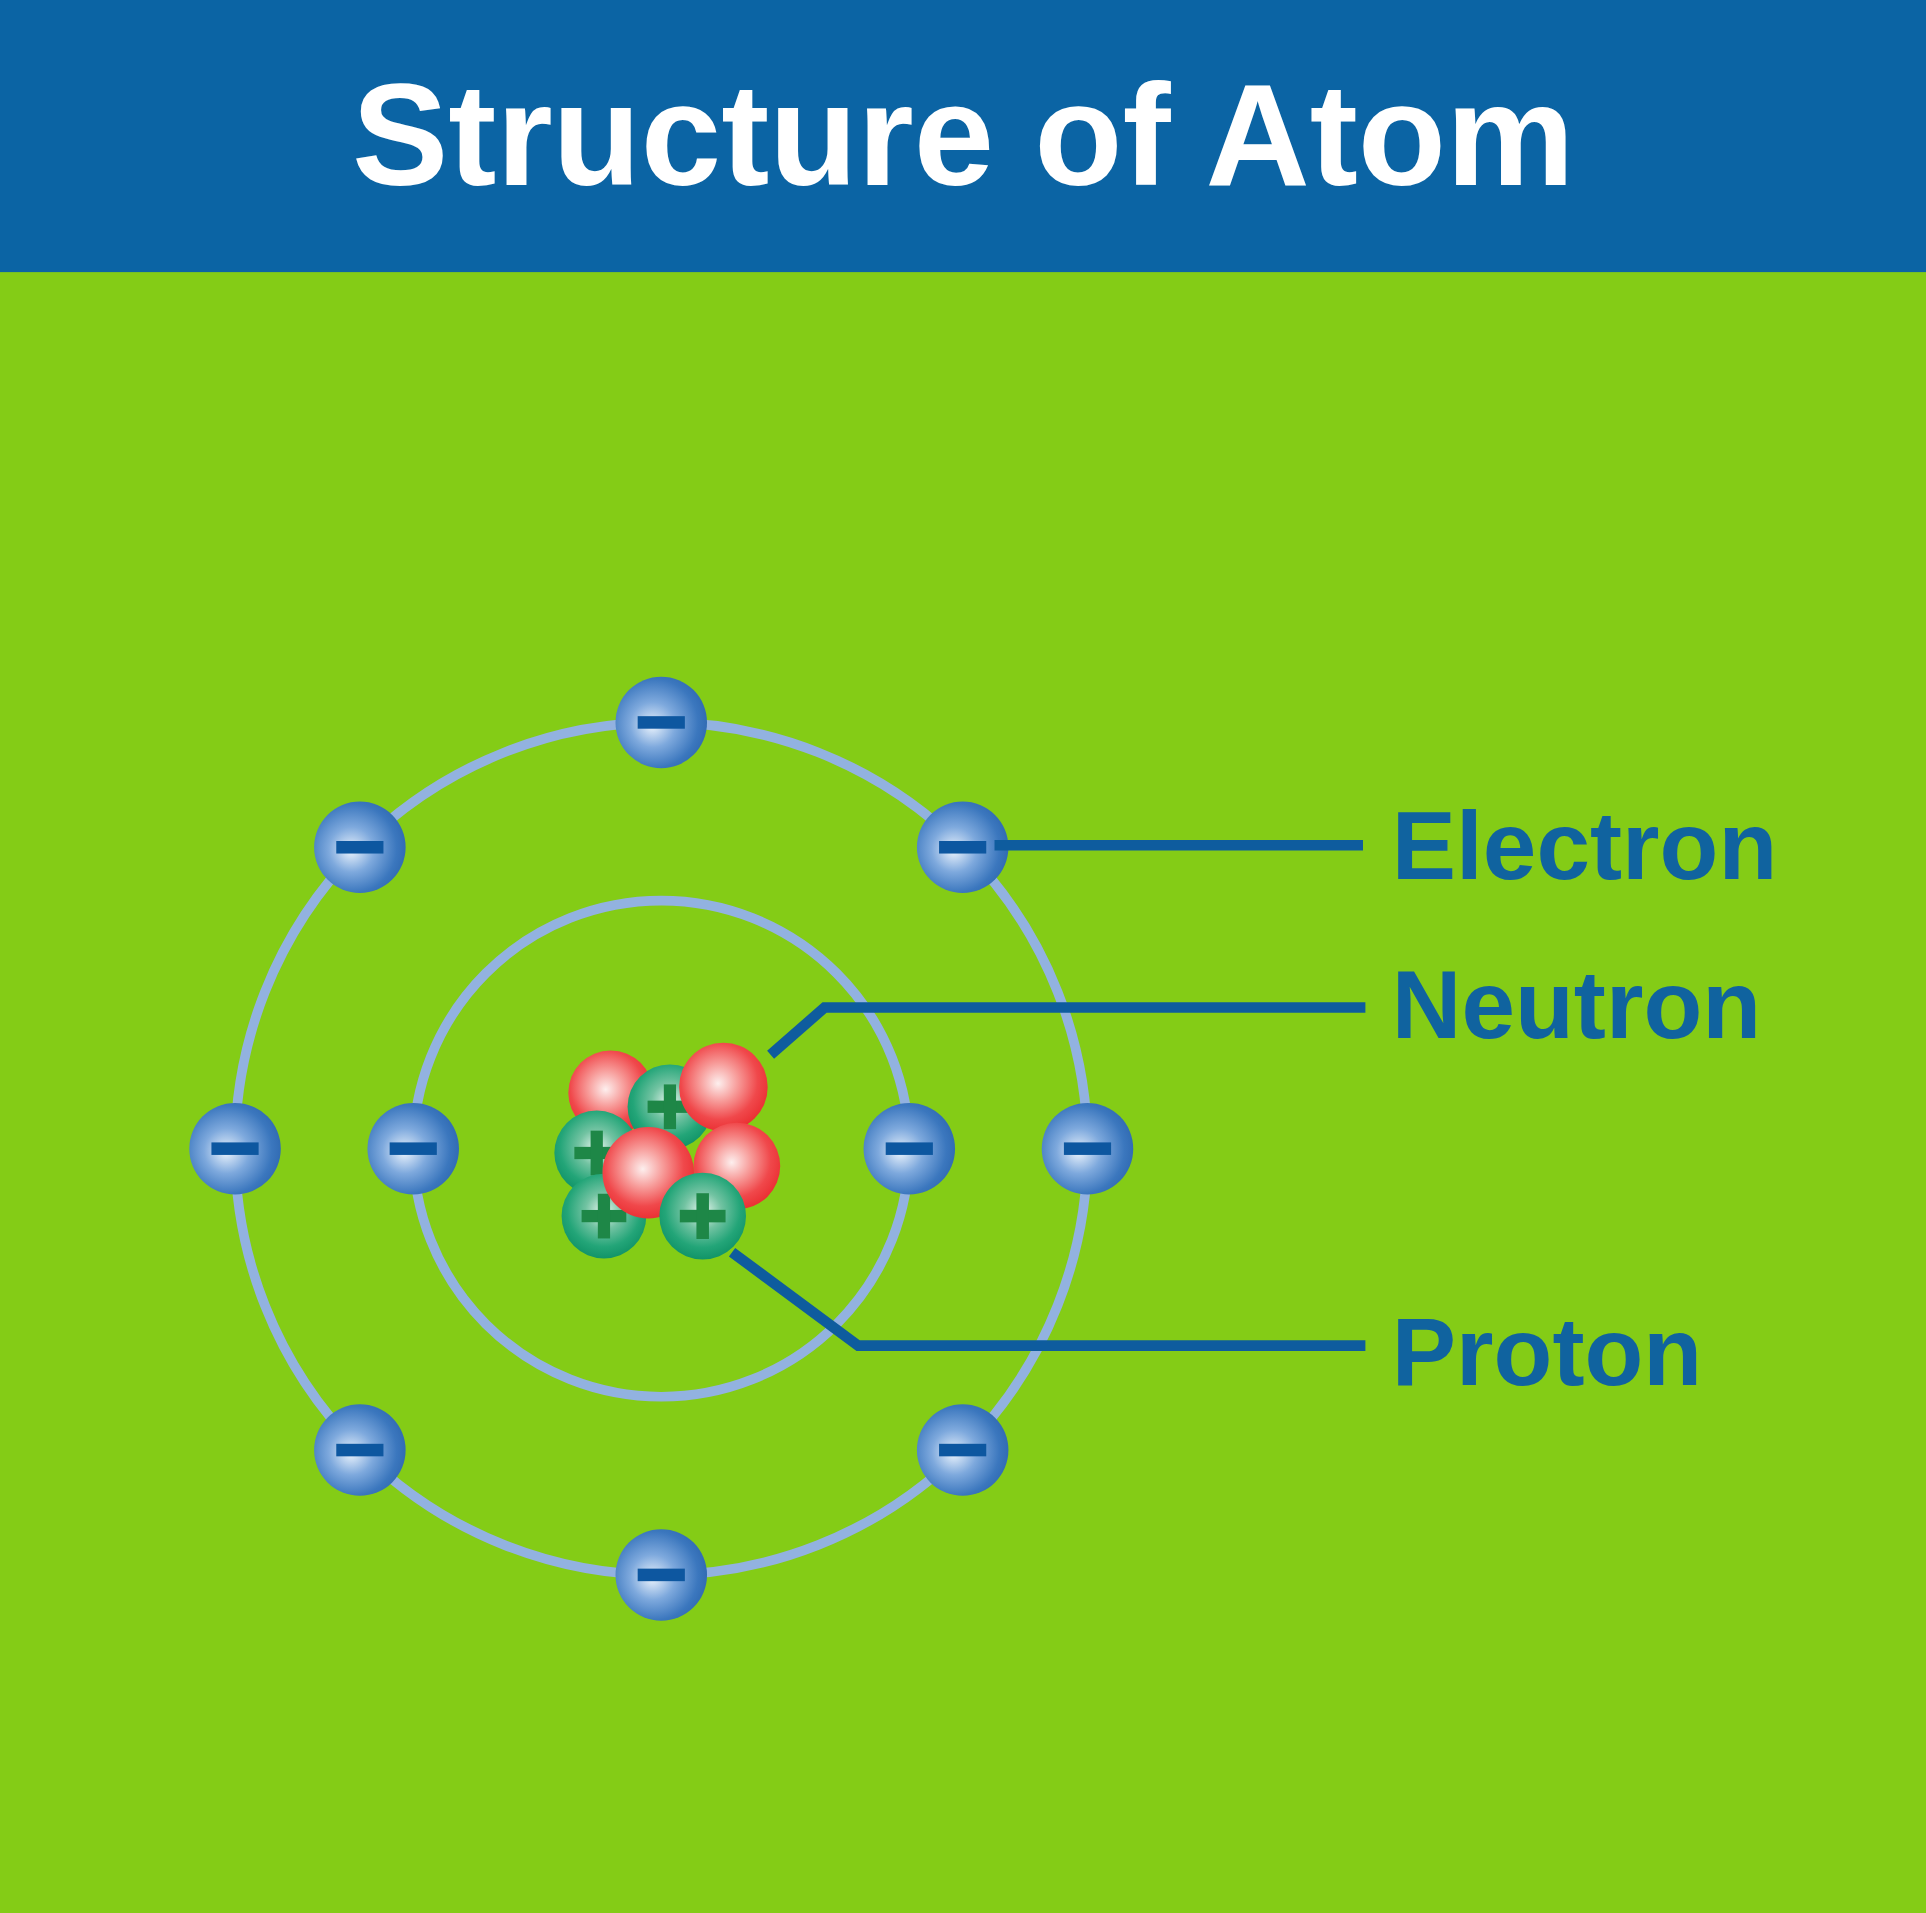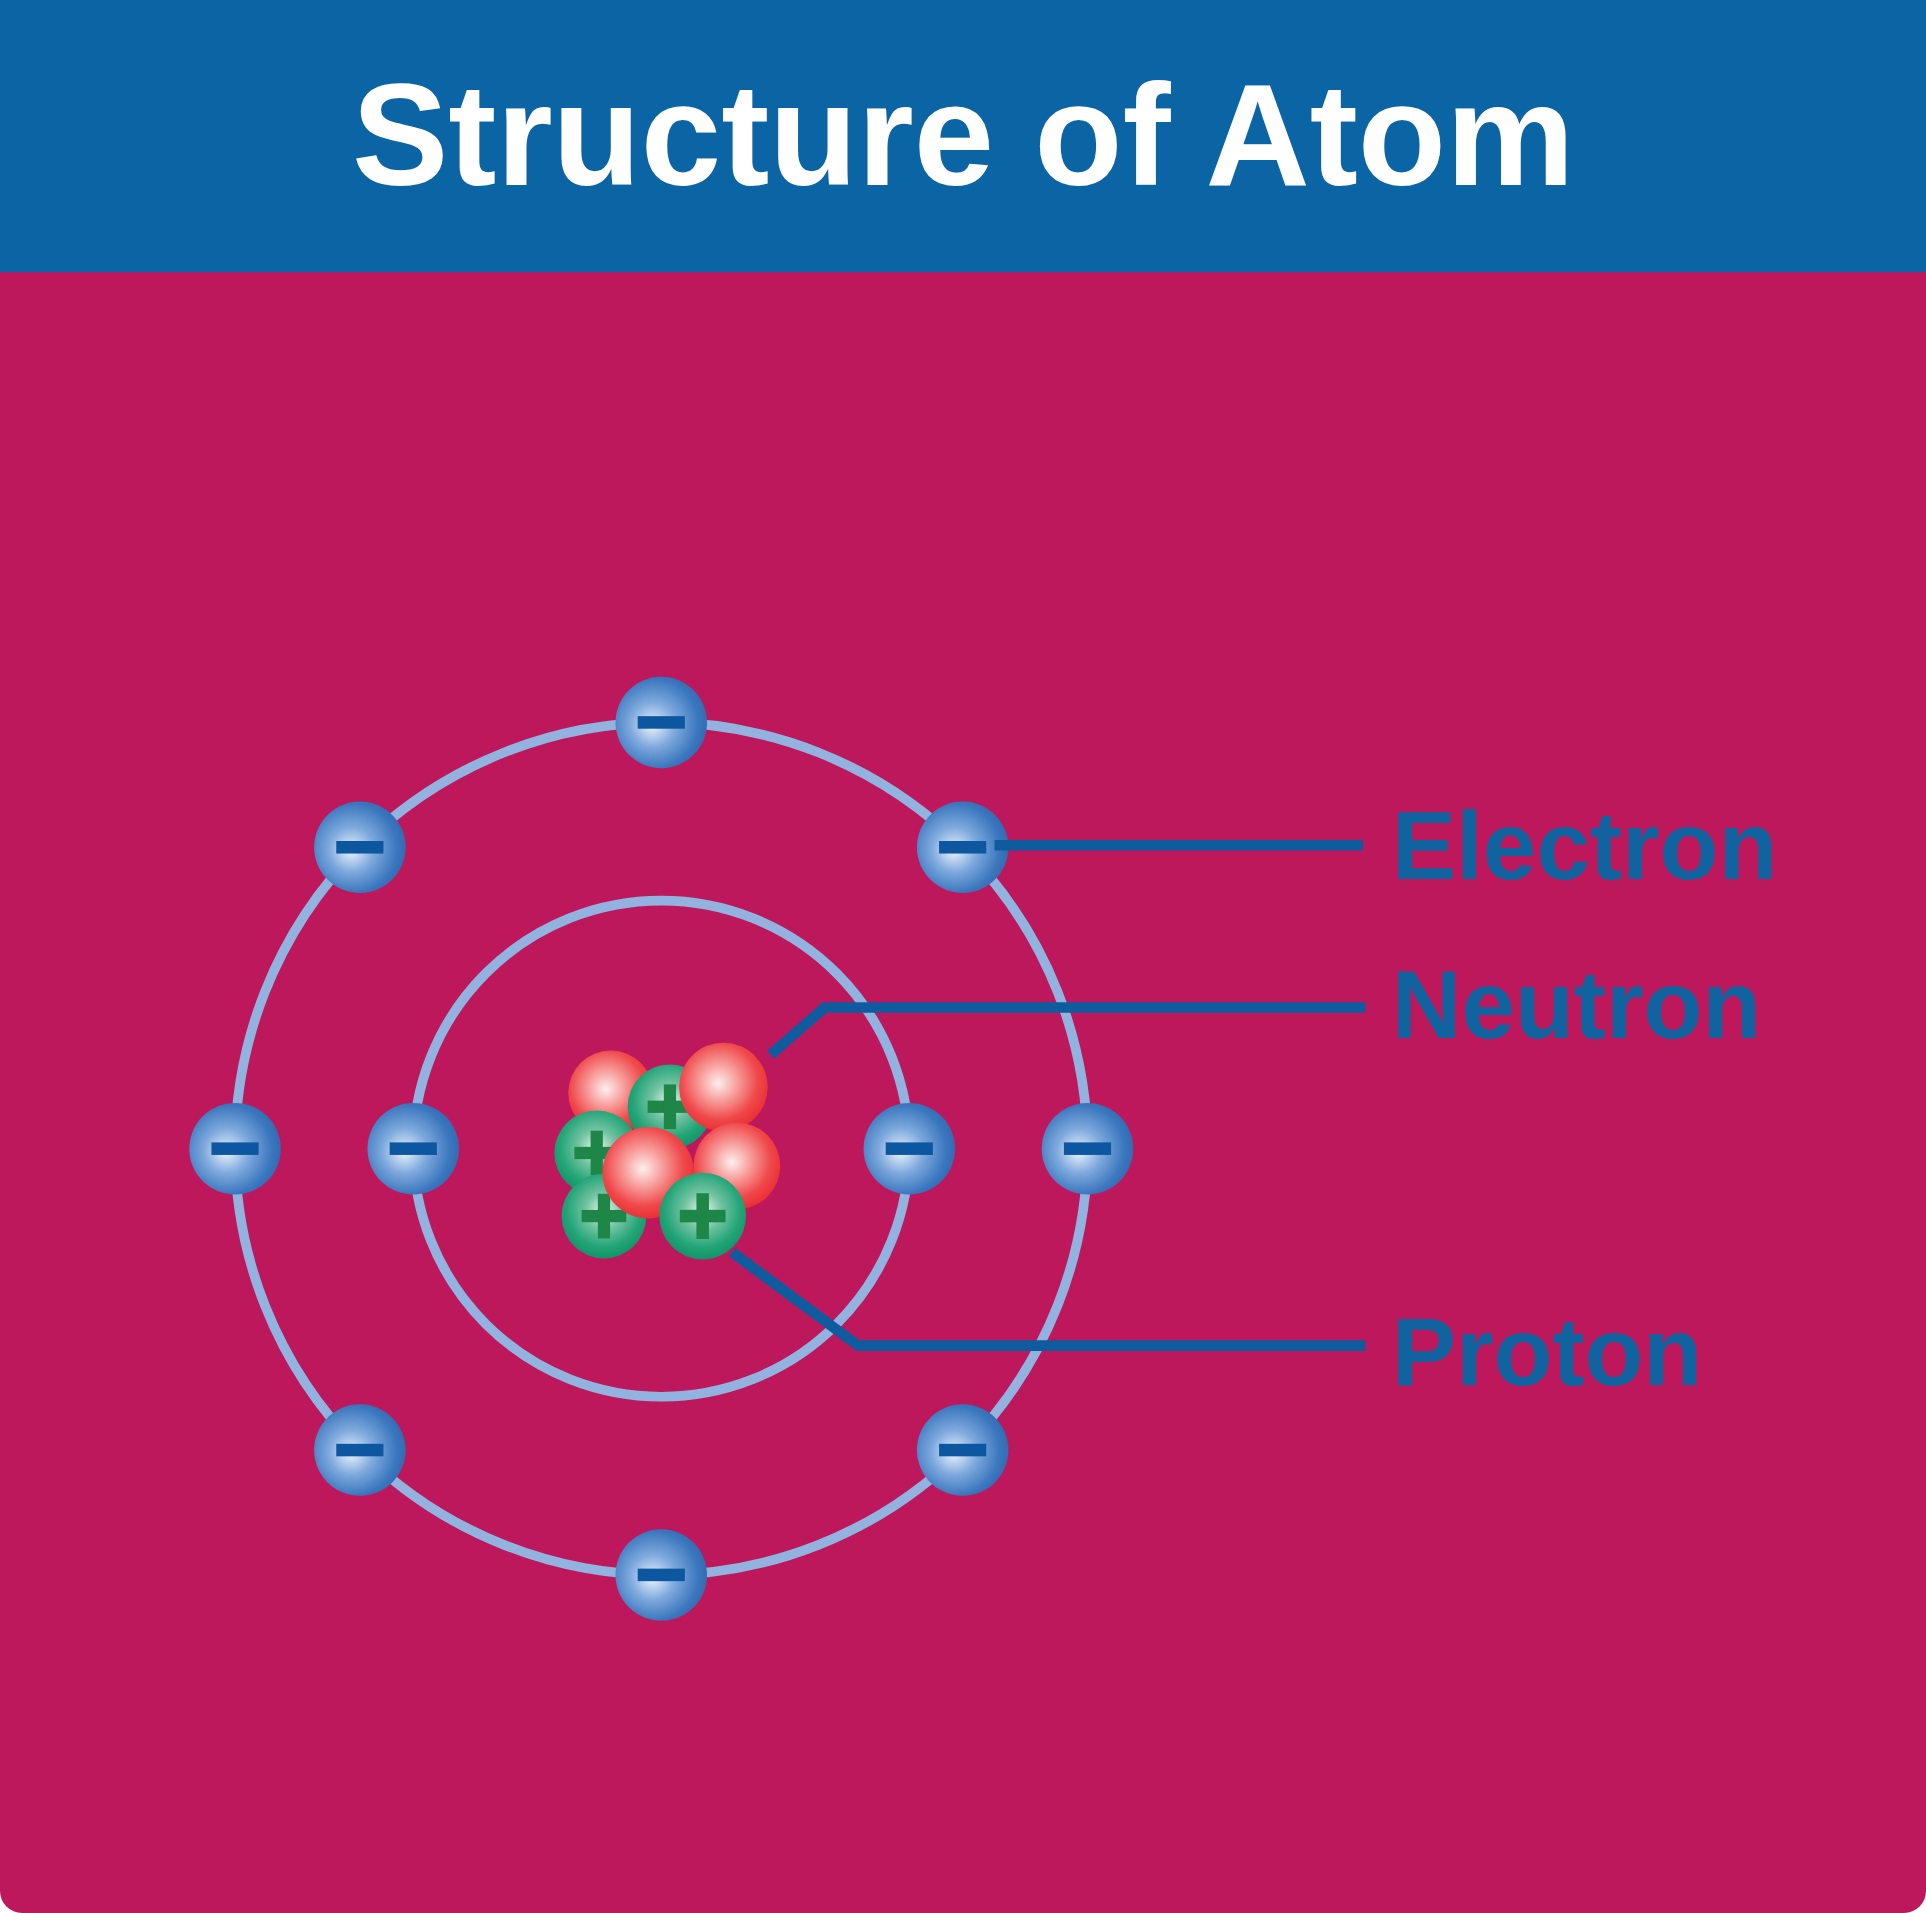--- a/index.html
+++ b/index.html
@@ -3,23 +3,22 @@
 <meta charset="utf-8">
 <style>
   html, body {
     margin: 0;
     padding: 0;
     background: #ffffff;
   }
   .stage {
     position: fixed;
     inset: 0;
-    background: #be185d;
+    background: #84cc16;
     font-family: "Liberation Sans", sans-serif;
-    border-radius: 22px;
   }
   svg {
     display: block;
     width: 100%;
     height: 100%;
   }
   .title-text {
     font-family: "Liberation Sans", sans-serif;
     font-weight: bold;
     font-size: 300px;

